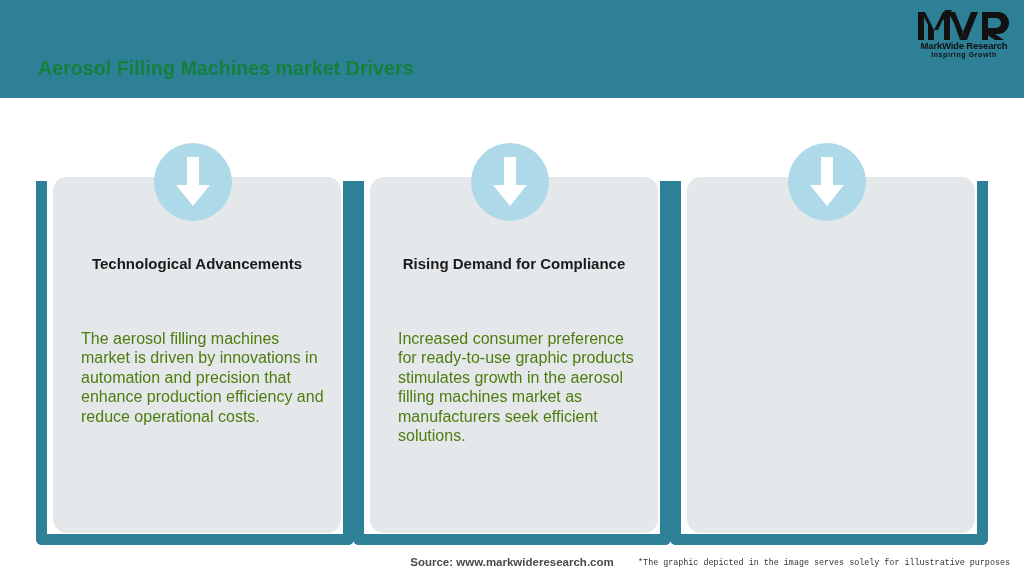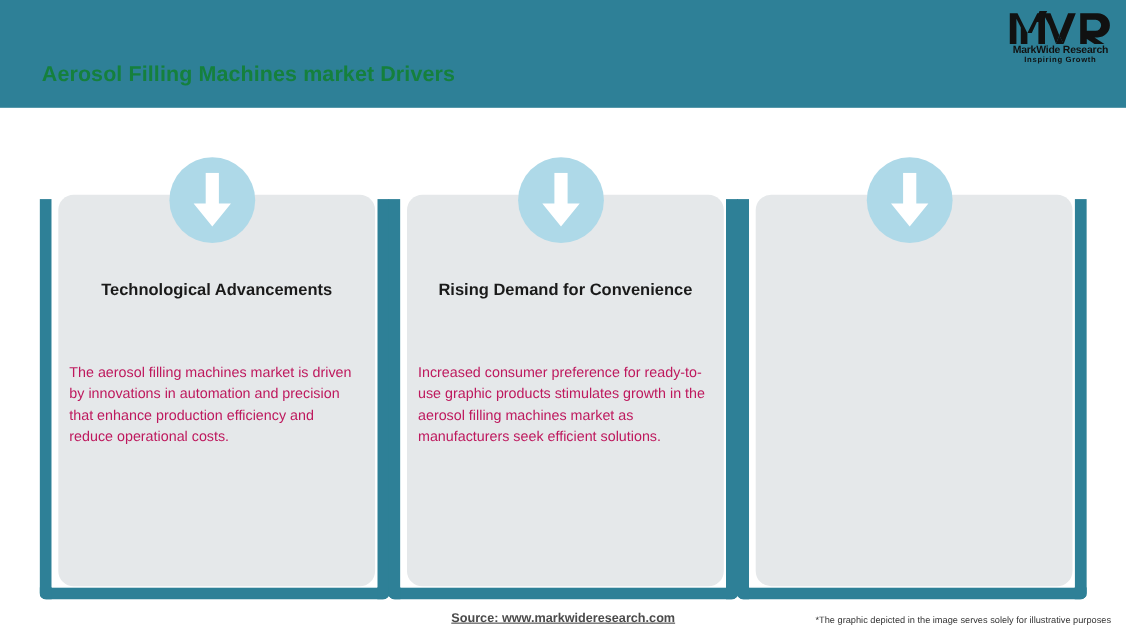--- a/index.html
+++ b/index.html
@@ -109,25 +109,25 @@
     right: 14px;
     top: 76px;
     text-align: center;
     font-size: 15px;
     font-weight: bold;
     color: #1a1a1a;
     line-height: 22px;
   }
   .card-body {
     position: absolute;
-    left: 10px;
+    left: 28px;
     right: 14px;
     top: 152px;
-    font-size: 13px;
-    color: #be185d;
+    font-size: 16px;
+    color: #4d7c0f;
     line-height: 19.4px;
     text-align: left;
   }
 
   
   .arrow-badge {
     position: absolute;
     width: 78px;
     height: 78px;
     border-radius: 50%;
@@ -144,29 +144,29 @@
   
   .source-note {
     position: absolute;
     left: 0;
     top: 556px;
     width: 1024px;
     text-align: center;
     font-size: 11.5px;
     font-weight: bold;
     color: #4a4a4a;
-    text-decoration: underline;
   }
   .disclaimer {
     position: absolute;
     right: 14px;
     top: 558px;
     font-size: 8.4px;
     color: #333333;
     white-space: nowrap;
+    font-family: Liberation Mono, monospace;
   }
 </style>
 </head>
 <body>
 
 <div id="slide">
 
   <div class="header-bar"></div>
   <div class="header-title">Aerosol Filling Machines market Drivers</div>
 
@@ -199,21 +199,21 @@
     <div class="arrow-badge" style="left:154px; top:143px;">
       <svg width="36" height="50" viewBox="0 0 36 50">
         <polygon points="12,0 24,0 24,28 35,28 18,49 1,28 12,28" fill="#ffffff"></polygon>
       </svg>
     </div>
   </div>
 
   <div class="card-group">
     <div class="frame" style="left:353px; top:181px; width:318px; height:364px;"></div>
     <div class="card" style="left:370px; top:177px; width:288px; height:356px;">
-      <div class="card-title">Rising Demand for Convenience</div>
+      <div class="card-title">Rising Demand for Compliance</div>
       <div class="card-body">Increased consumer preference for ready-to-use graphic products stimulates growth in the aerosol filling machines market as manufacturers seek efficient solutions.</div>
     </div>
     <div class="arrow-badge" style="left:471px; top:143px;">
       <svg width="36" height="50" viewBox="0 0 36 50">
         <polygon points="12,0 24,0 24,28 35,28 18,49 1,28 12,28" fill="#ffffff"></polygon>
       </svg>
     </div>
   </div>
 
   <div class="card-group">

